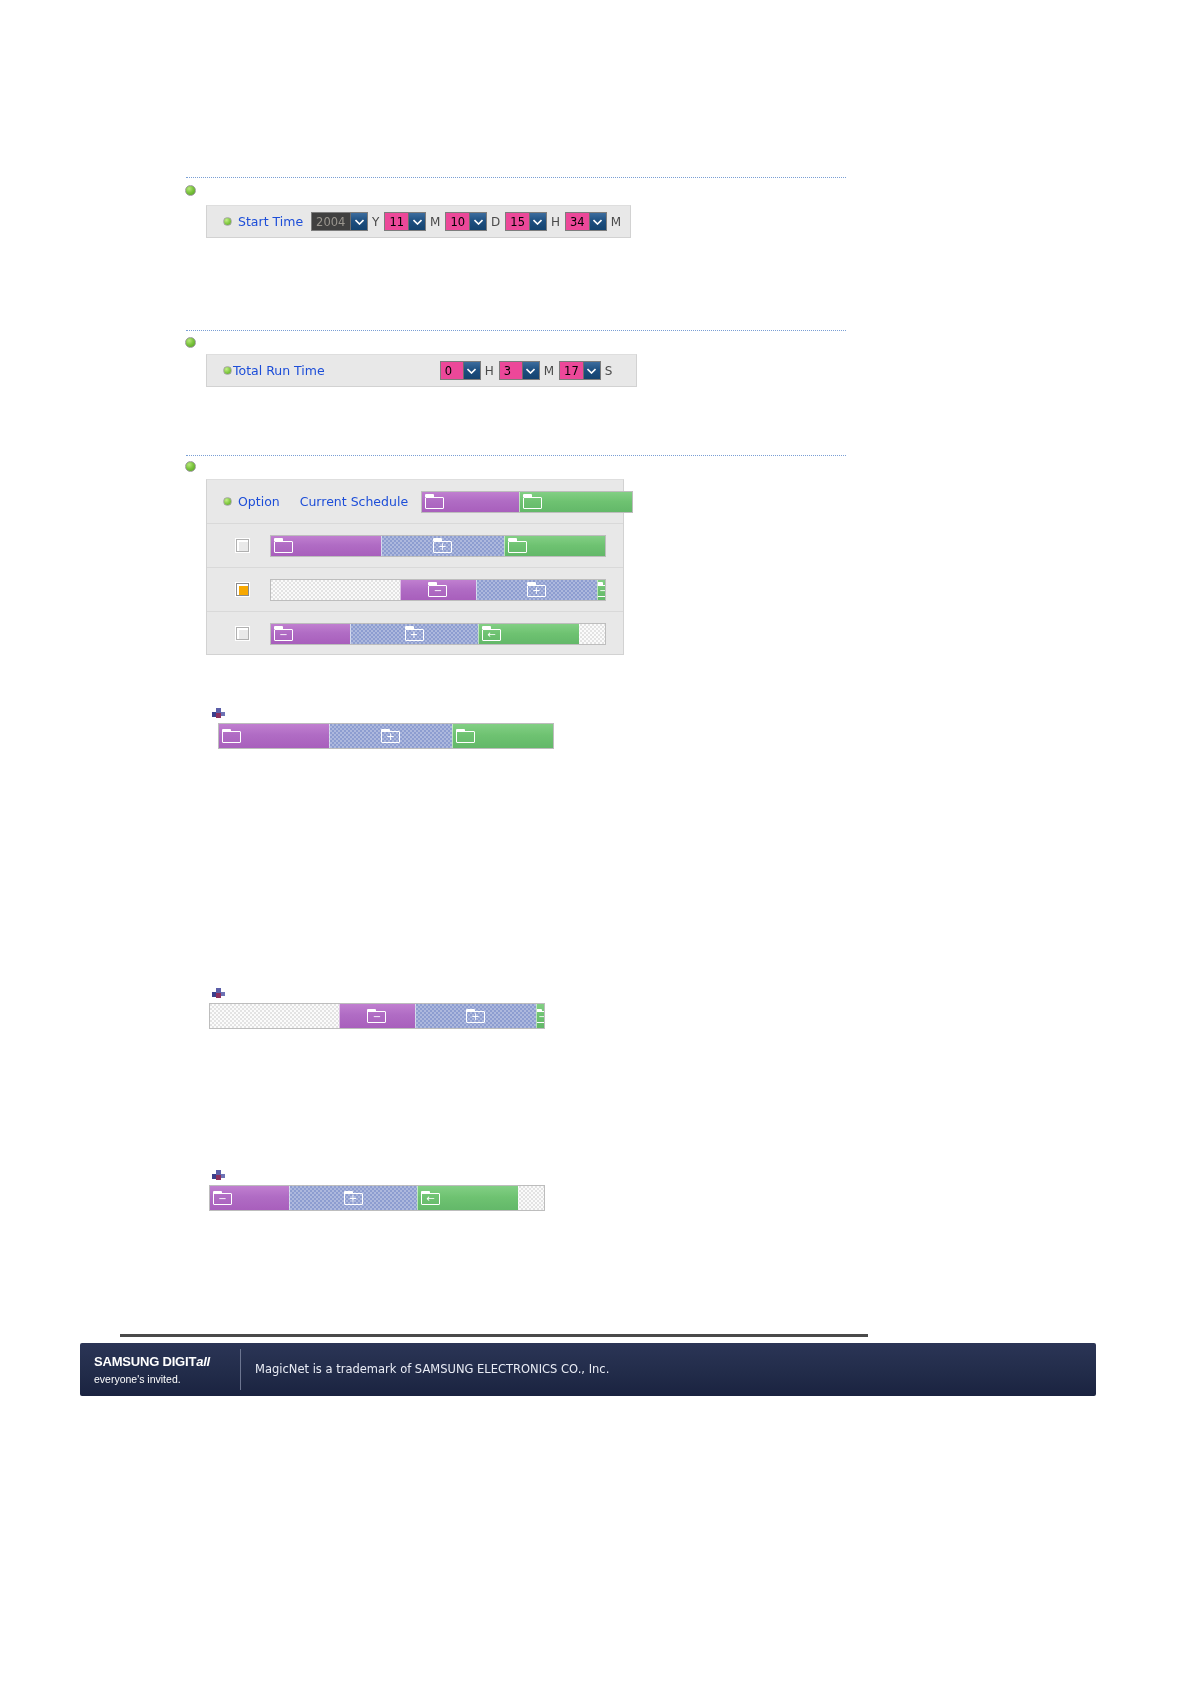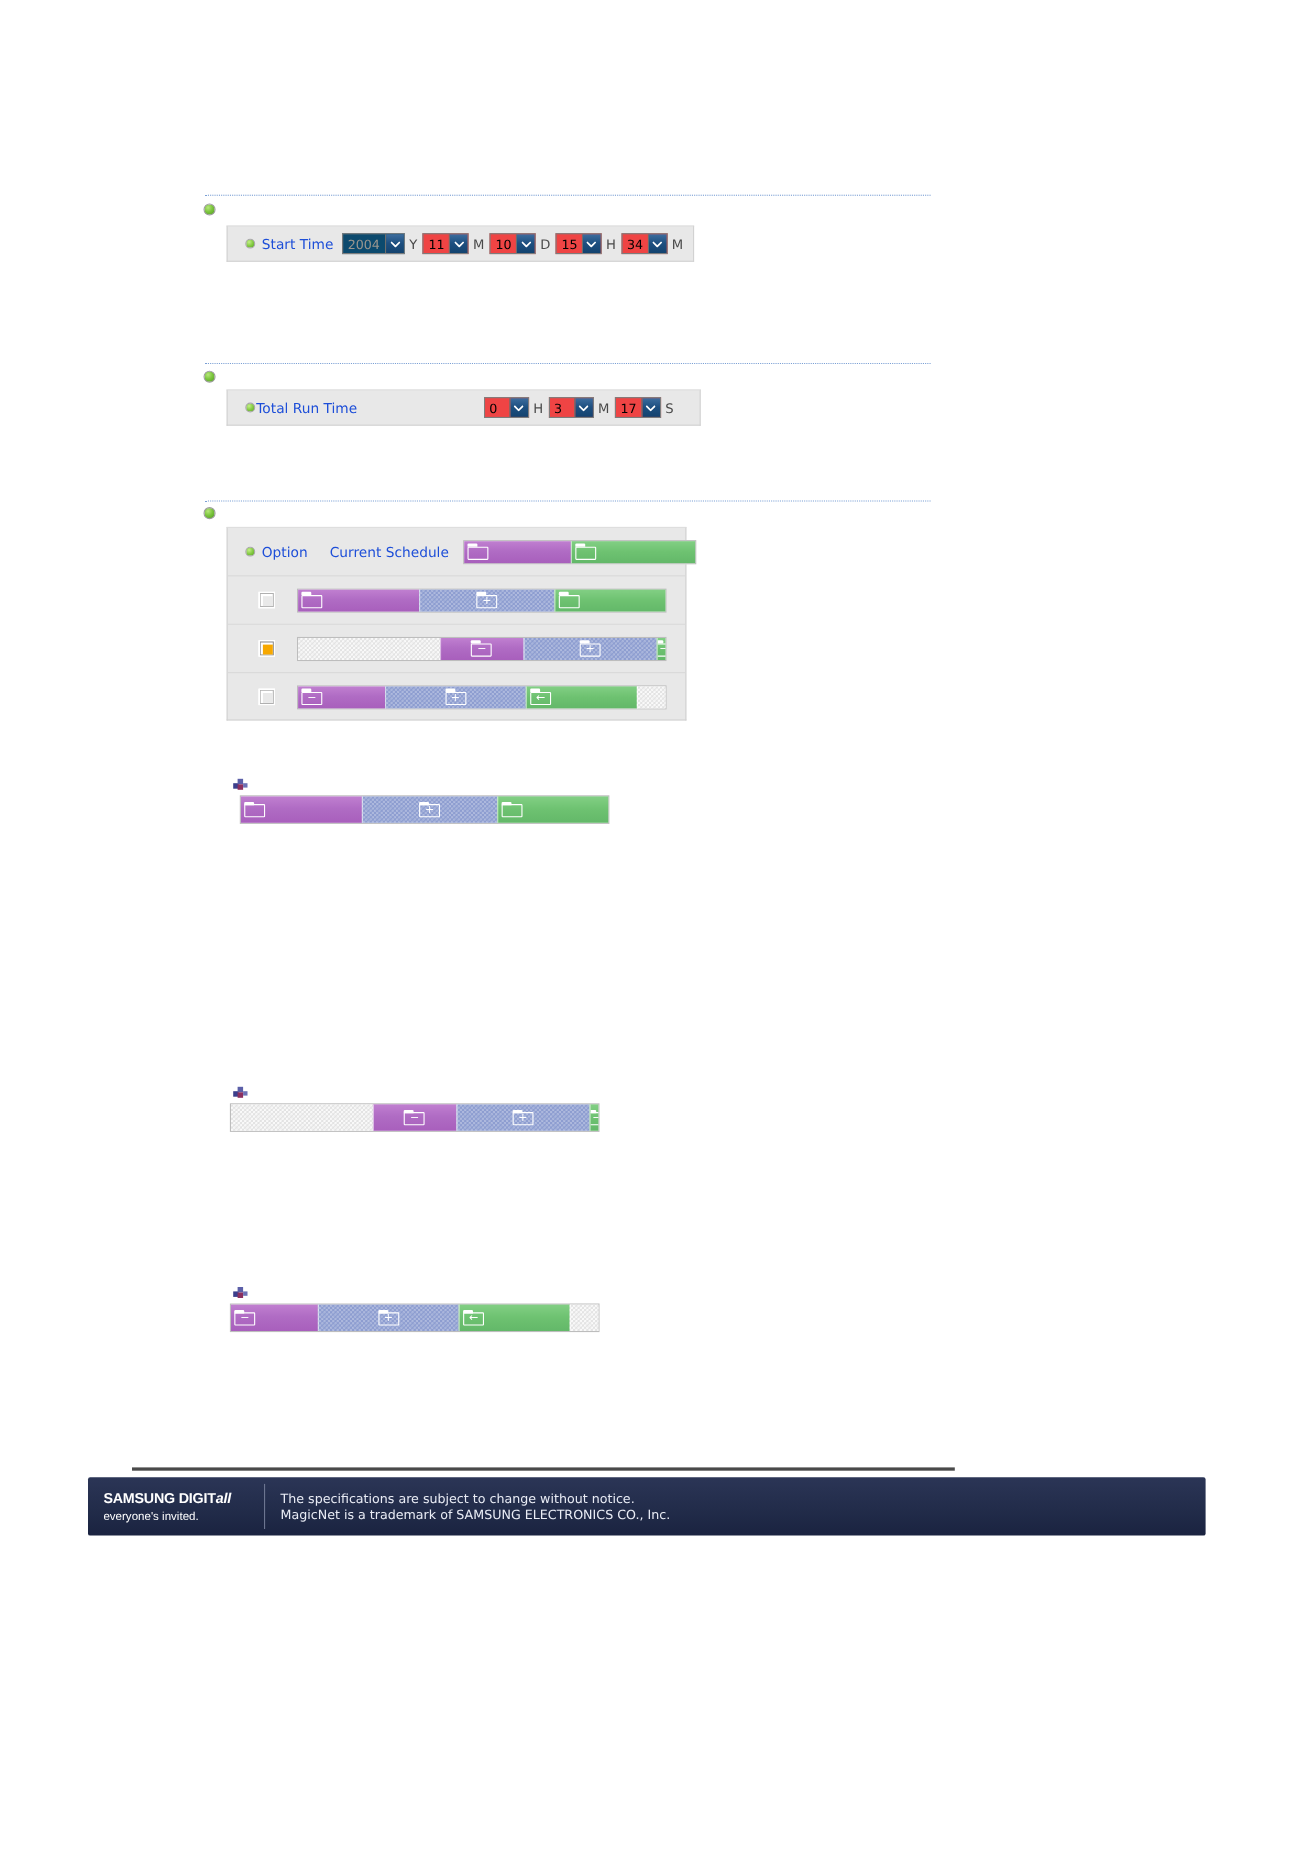--- a/index.html
+++ b/index.html
@@ -40,23 +40,23 @@
   }
   .field-label {
     font-size: 12.5px; color: #1d4ed8; white-space: nowrap;
     font-family: "DejaVu Sans", sans-serif;
   }
 
   
   .sel {
     position: relative; display: inline-flex; align-items: stretch;
     height: 19px; border: 1px solid #7d7d7d;
-    background: #ef4444; vertical-align: middle;
-  }
-  .sel.disabled { background: #0c4a6e; }
+    background: #ec4899; vertical-align: middle;
+  }
+  .sel.disabled { background: #404040; }
   .sel .val {
     display: flex; align-items: center;
     padding: 0 4px 0 4px;
     font-size: 11.5px; color: #000;
     font-family: "DejaVu Sans", sans-serif;
     white-space: nowrap;
   }
   .sel.disabled .val { color: #9a968f; }
   .sel .arrow {
     width: 17px;
@@ -471,16 +471,15 @@
 </div>
 
 <div id="footer-rule"></div>
 <div id="footer-bar">
   <div id="footer-logo">
     <div class="l1"><span>SAMSUNG DIGIT</span><span class="ital">all</span></div>
     <div class="l2">everyone's invited.</div>
   </div>
   <div id="footer-sep"></div>
   <div id="footer-text">
-    <div>The specifications are subject to change without notice.</div>
     <div>MagicNet is a trademark of SAMSUNG ELECTRONICS CO., Inc.</div>
   </div>
 </div>
 
 </body></html>

